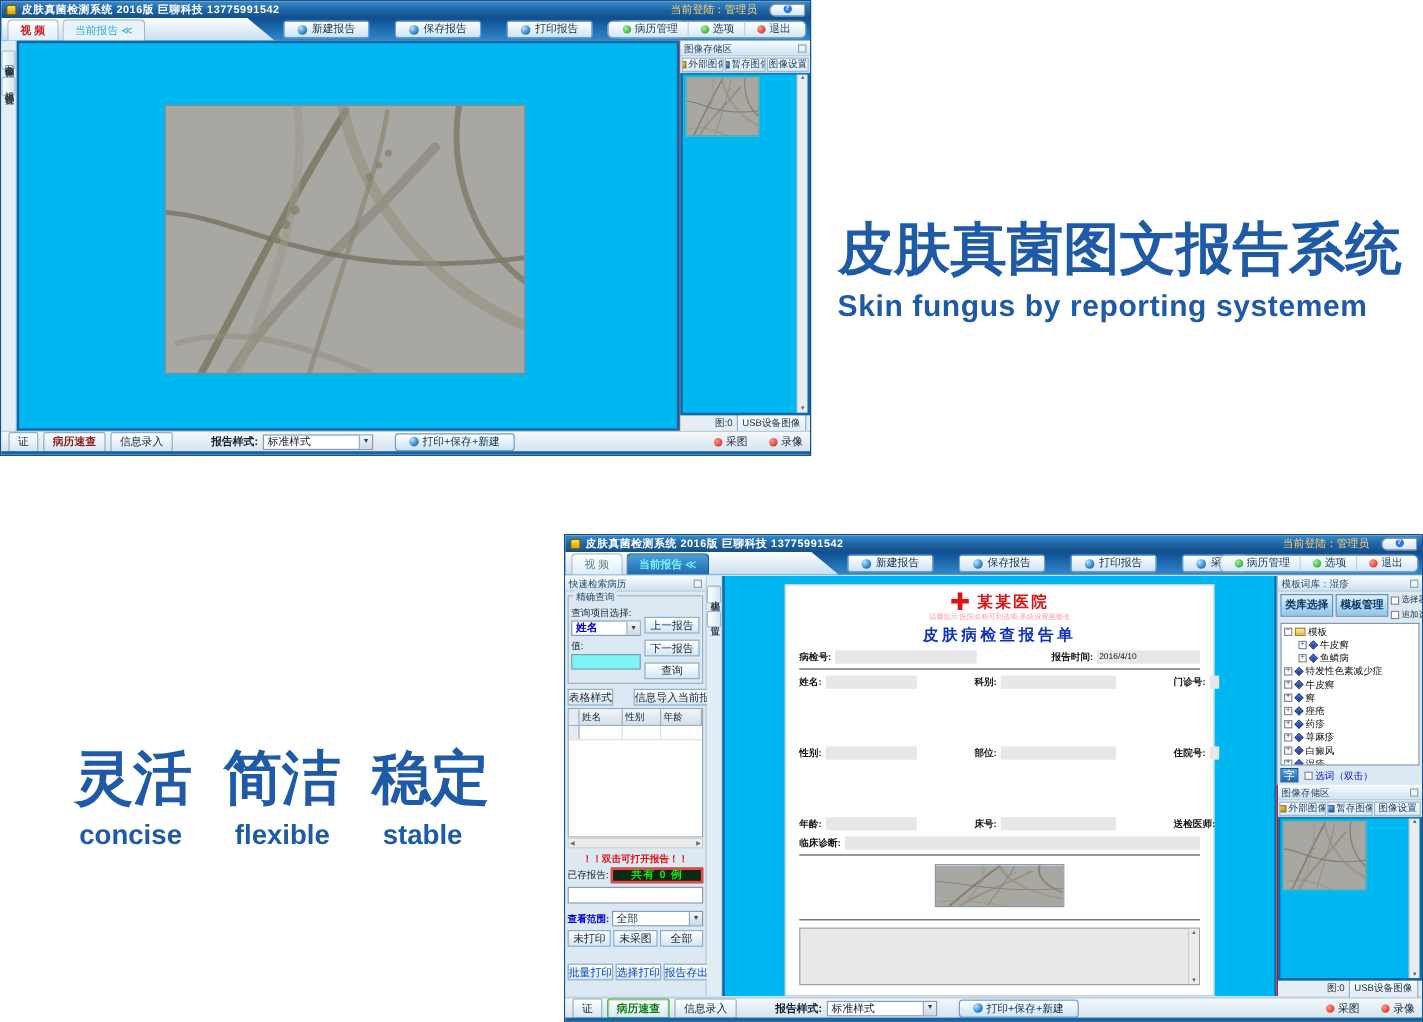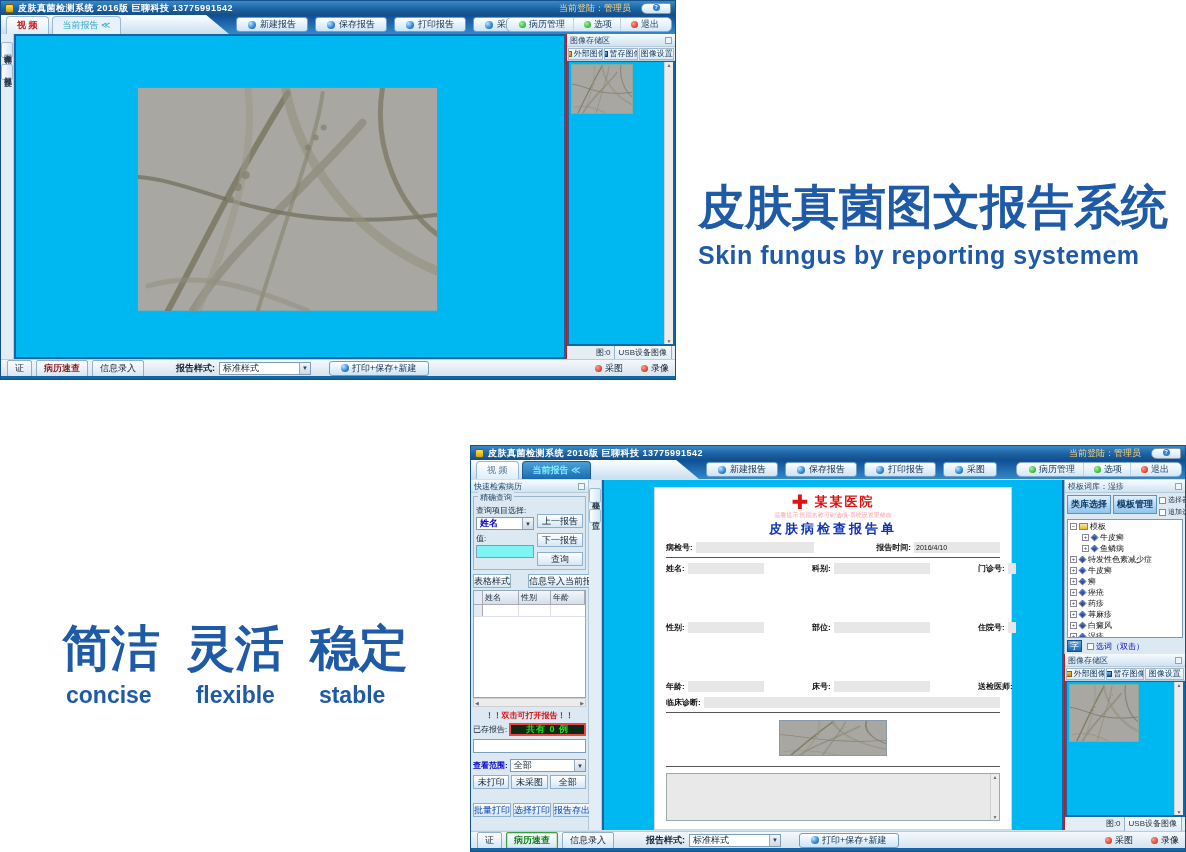--- a/index.html
+++ b/index.html
@@ -21,21 +21,21 @@
   .tabrow { position:relative; height:19px; background:linear-gradient(180deg,#0d4f96,#3388cb); }
   .tabs-left { position:absolute; left:0; top:0; height:100%; width:228px;
                background:linear-gradient(180deg,#fdfeff,#c9dff0); clip-path:polygon(0 0,90% 0,100% 100%,0 100%);
                display:flex; align-items:flex-end; gap:3px; padding:2px 0 0 5px;}
   .tab { font-size:9px; padding:2px 10px 2px; border:1px solid #9ab8d2; border-bottom:none; border-radius:4px 4px 0 0;
          background:linear-gradient(#ffffff,#ddeefb); white-space:nowrap;}
   .tab.video-active { color:#cc2020; font-weight:bold; }
   .tab.video-idle   { color:#5a7a92; }
   .tab.report-idle  { color:#2aa9c9; background:#e7f2fb; }
   .tab.report-active{ color:#7df0ff; font-weight:bold; background:linear-gradient(#4d9fd9,#1a6cb0); border-color:#1a5c93;}
-  .tb-buttons { position:absolute; left:235px; top:2px; display:flex; gap:7px;text-align:center; }
+  .tb-buttons { position:absolute; left:235px; top:2px; display:flex; gap:21px;text-align:center; }
   .tbtn { display:flex; align-items:center; gap:4px; font-size:9px; color:#0d2d4d; padding:1px 11px;
           background:linear-gradient(#ffffff,#cbe3f6); border:1px solid #6f9ec7; border-radius:3px; height:15px; white-space:nowrap;}
   .ball { width:8px; height:8px; border-radius:50%; background:radial-gradient(circle at 30% 30%,#bfe3ff,#2f86d6 60%,#155a9e); flex:0 0 auto;}
   .tr-group { position:absolute; right:3px; top:2px; display:flex; gap:2px; align-items:center;
               background:linear-gradient(#ffffff,#d2e7f8); border:1px solid #84a9c9; border-radius:5px; padding:1px 4px; height:15px;}
   .trbtn { display:flex; align-items:center; gap:3px; font-size:9px; color:#12395e; padding:0 8px; white-space:nowrap;
            border-right:1px solid #bcd3e6;}
   .trbtn:last-child { border-right:none; }
   .dot { width:7px; height:7px; border-radius:50%; flex:0 0 auto; }
   .dot.g { background:radial-gradient(circle at 35% 35%,#9cf59c,#129312); }
@@ -331,22 +331,22 @@
     <div class="edge"></div>
   </div>
 
   <div class="headline">
     <div class="cn">皮肤真菌图文报告系统</div>
     <div class="en">Skin fungus by reporting systemem</div>
   </div>
 
   <div class="slogan">
     <div class="cn">
+      <span>灵活</span>
       <span>简洁</span>
-      <span>灵活</span>
       <span>稳定</span>
     </div>
     <div class="en">
       <span>concise</span>
       <span>flexible</span>
       <span>stable</span>
     </div>
   </div>
 
   <div class="shot" id="shotB">

